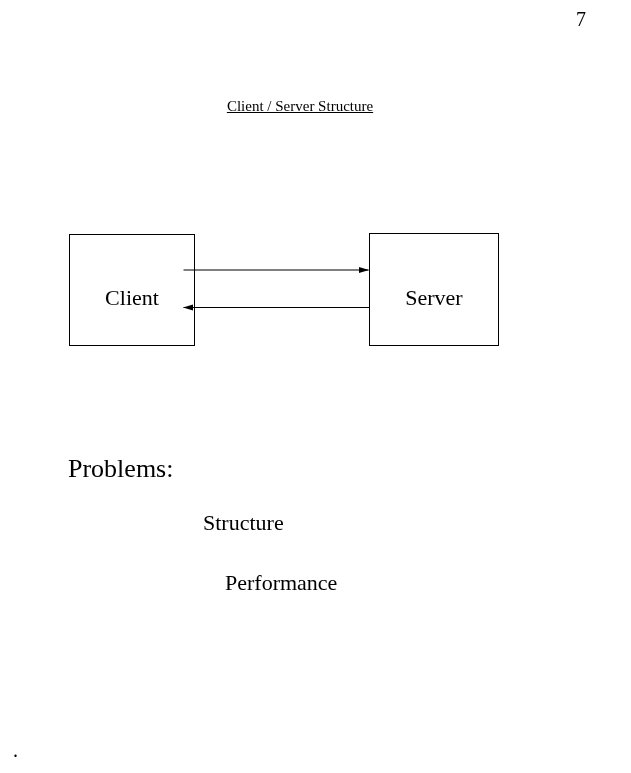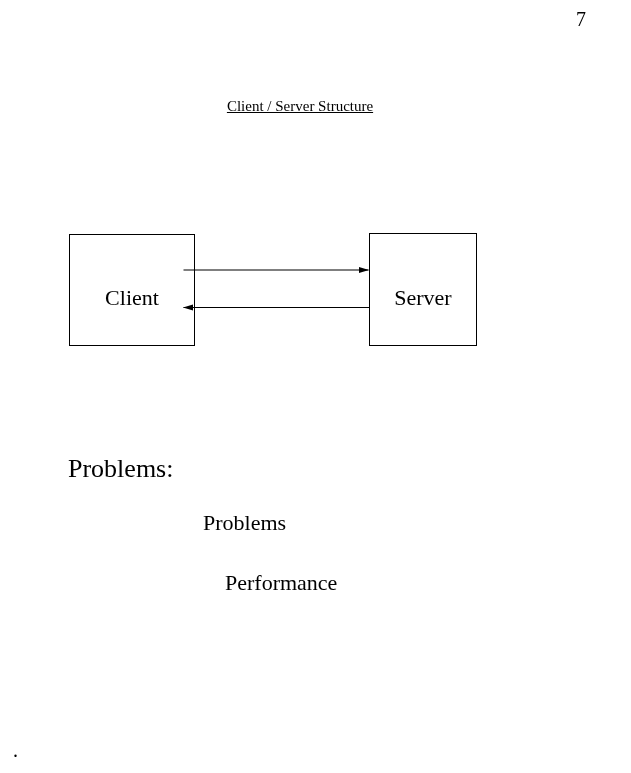--- a/index.html
+++ b/index.html
@@ -45,21 +45,21 @@
   .client-box {
     left: 69px;
     top: 218px;
     width: 126px;
     height: 112px;
     margin-top: 16px;
   }
   .server-box {
     left: 369px;
     top: 233px;
-    width: 108px;
+    width: 130px;
     height: 113px;
   }
   .node-label {
     font-size: 22px;
     line-height: 1;
     padding-top: 16px;
   }
   .arrow-layer {
     left: 0;
     top: 0;
@@ -111,19 +111,19 @@
       <polygon points="369,270 359,266.9 359,273.1" fill="#000000"></polygon>
     </g>
     <g>
       <line x1="183.5" y1="307.5" x2="369" y2="307.5" stroke="#000000" stroke-width="1.2"></line>
       <polygon points="183,307.5 193,304.4 193,310.6" fill="#000000"></polygon>
     </g>
   </svg>
 
   <div class="abs problems-heading">Problems:</div>
 
-  <div class="abs problem-item problem-item-0">Problems</div>
+  <div class="abs problem-item problem-item-0">Structure</div>
 
   <div class="abs problem-item problem-item-1">Performance</div>
 
   <div class="abs footer-dot">.</div>
 
 </div>
 
 </body></html>

